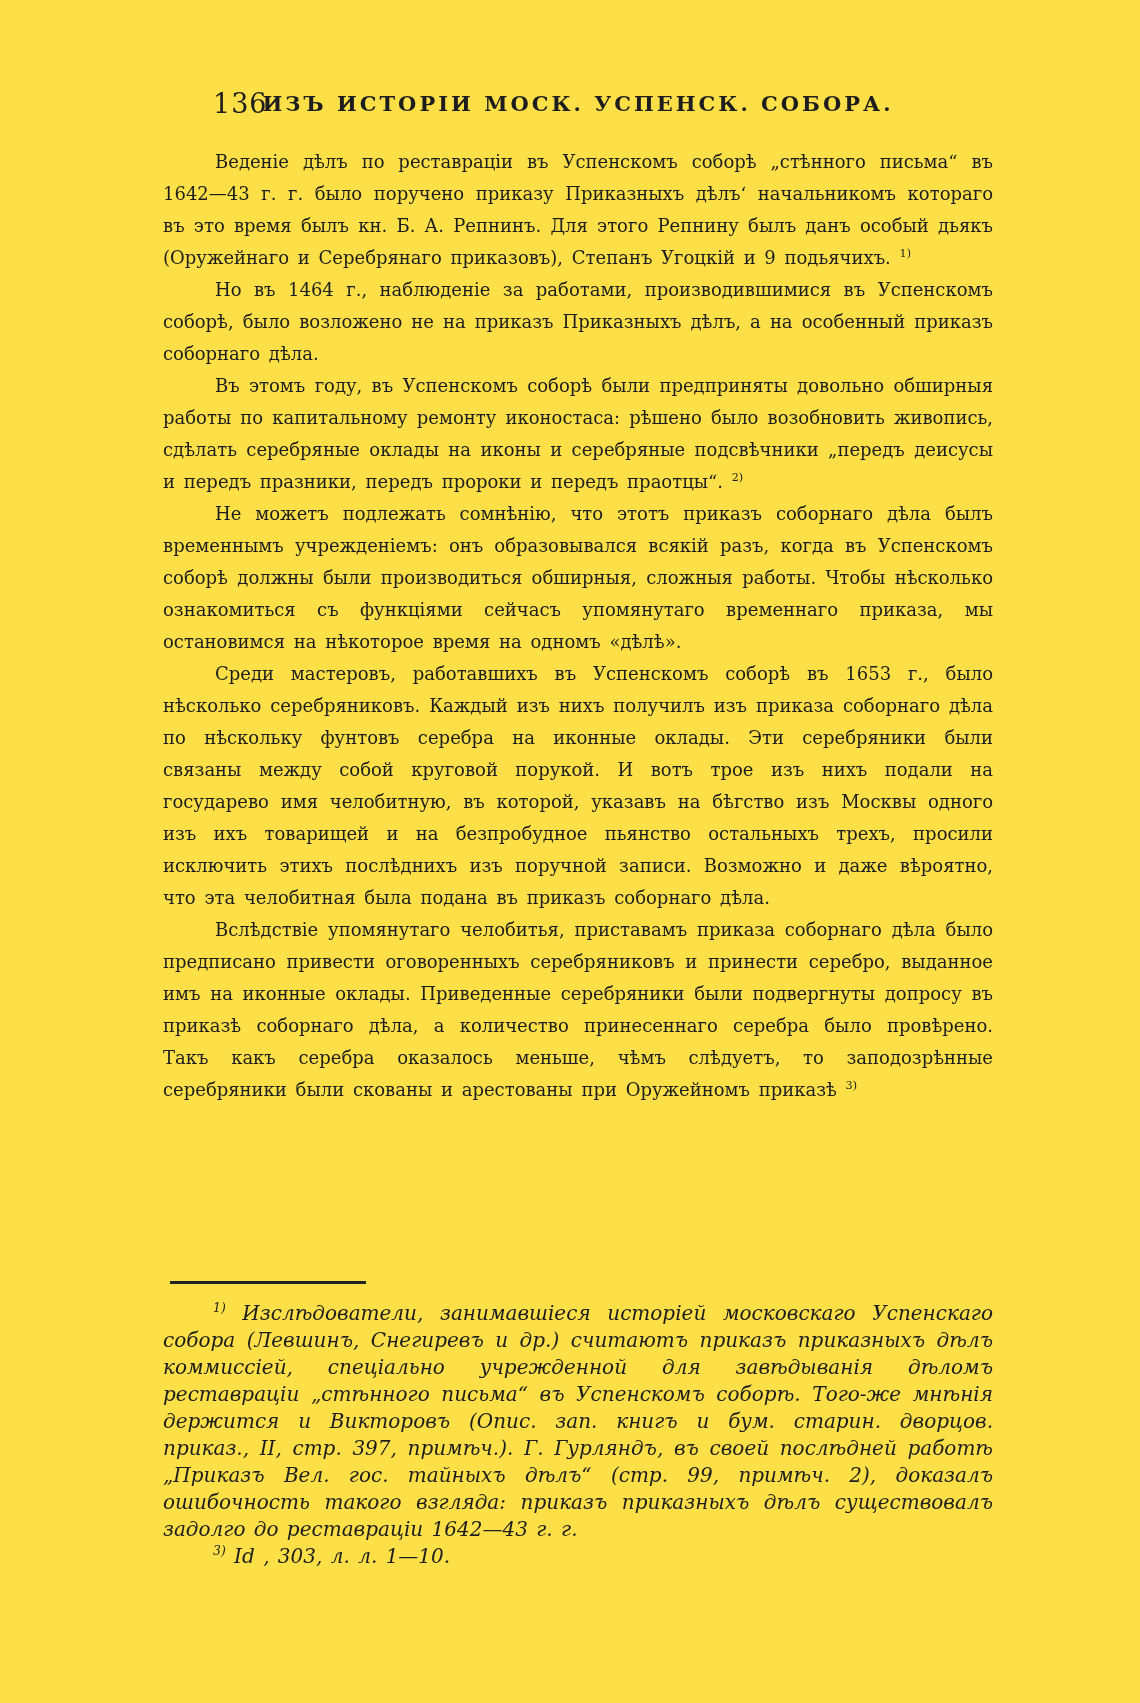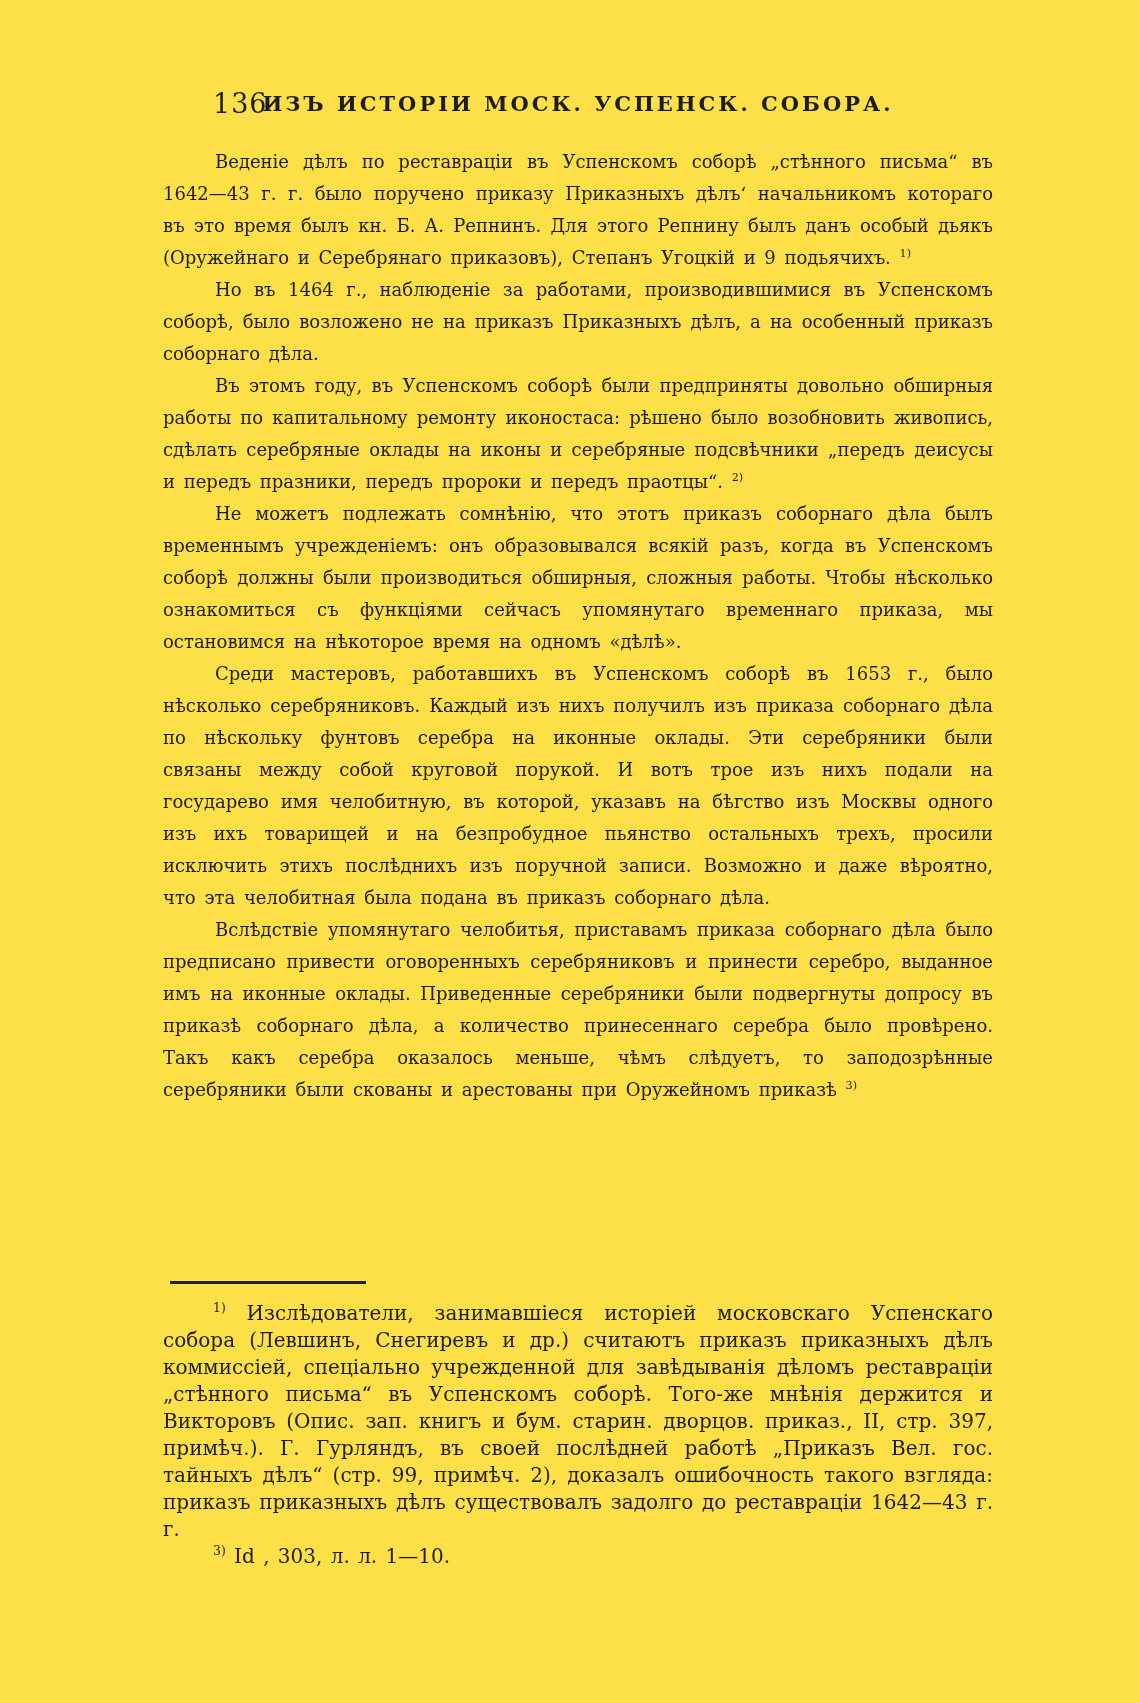--- a/index.html
+++ b/index.html
@@ -28,21 +28,21 @@
   }
   .para{margin:0;text-indent:52px;word-spacing:3px;}
   .run-i{}
   .run-sup{font-size:0.62em;vertical-align:super;line-height:0;}
   .fn-sep{
     position:absolute;top:1281px;left:170px;width:196px;height:0;
     border-top:3px solid #222;
   }
   .footnotes{
     position:absolute;top:1300px;left:163px;width:830px;
-    font-size:20px;line-height:27px;text-align:justify;
+    font-size:20px;line-height:27px;text-align:justify;font-style:italic;
   }
   .fn{margin:0;text-indent:50px;word-spacing:2px;}
 </style>
 </head>
 <body>
 
 <div class="page">
 
   <div class="header">
     <div class="page-num">136</div>

